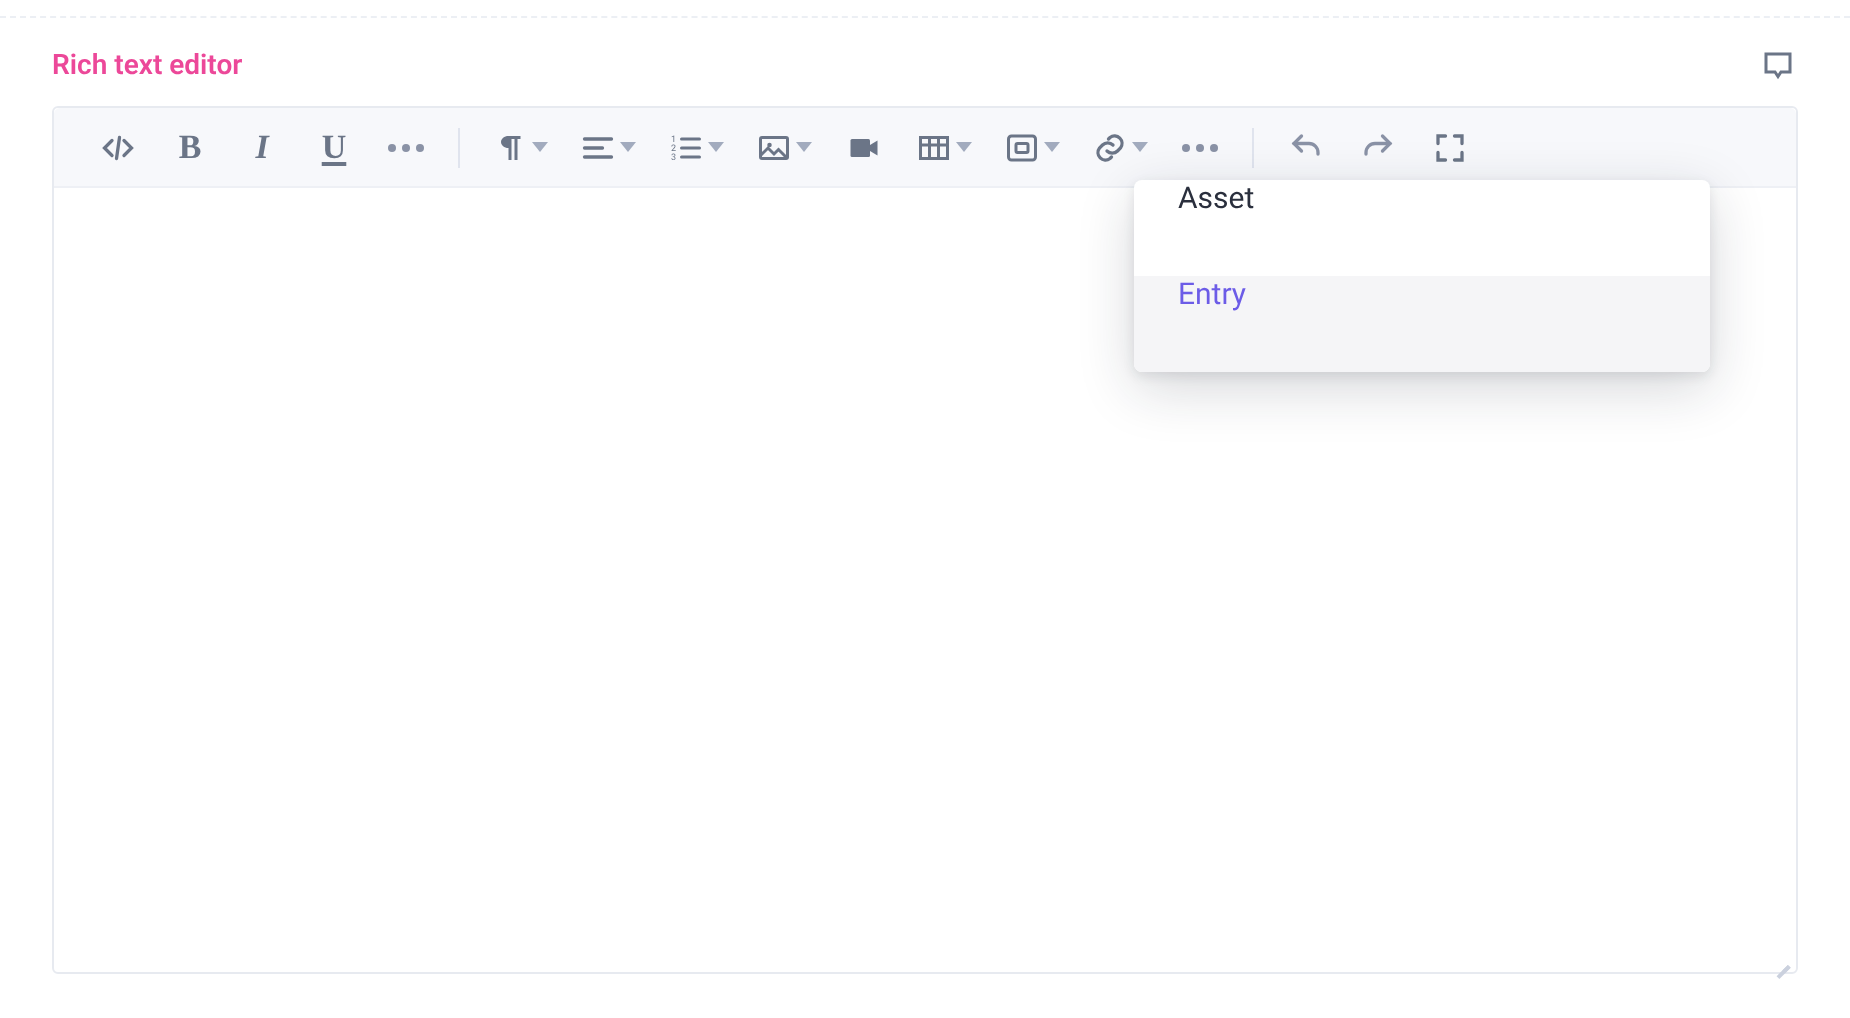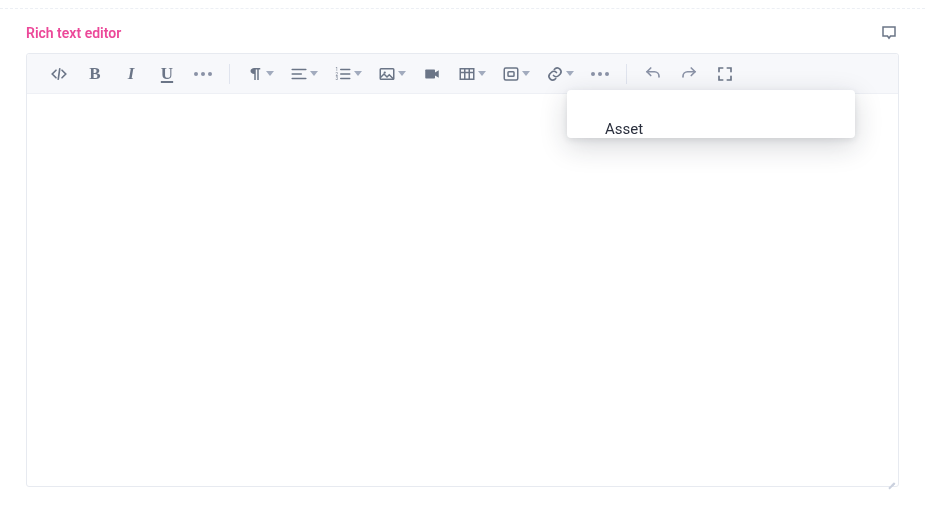--- a/index.html
+++ b/index.html
@@ -115,22 +115,22 @@
     left: 567px;
     width: 288px;
     background: #fff;
     border-radius: 4px;
     box-shadow: 0 8px 28px rgba(30,35,50,0.18), 0 2px 6px rgba(30,35,50,0.10);
     overflow: hidden;
   }
   .menu-item {
     height: 48px;
     display: flex;
-    align-items: flex-end;
-    padding: 0 38px;
+    align-items: flex-start;
+    padding: 0 22px;
     font-size: 15px;
     color: #2a2f3d;
     cursor: pointer;
   }
   .menu-item.hovered {
     background: #f5f5f7;
     color: #6c5ce7;
   }
 </style>
 </head>
@@ -282,14 +282,17 @@
     </div>
 
     <div class="edit-area" contenteditable="true" style=""></div>
     <div class="resize-grip"></div>
   </div>
 
   <div class="menu">
     <div class="menu-item">
       <span>Asset</span>
     </div>
+    <div class="menu-item hovered">
+      <span>Entry</span>
+    </div>
   </div>
 </div>
 
 </body></html>

